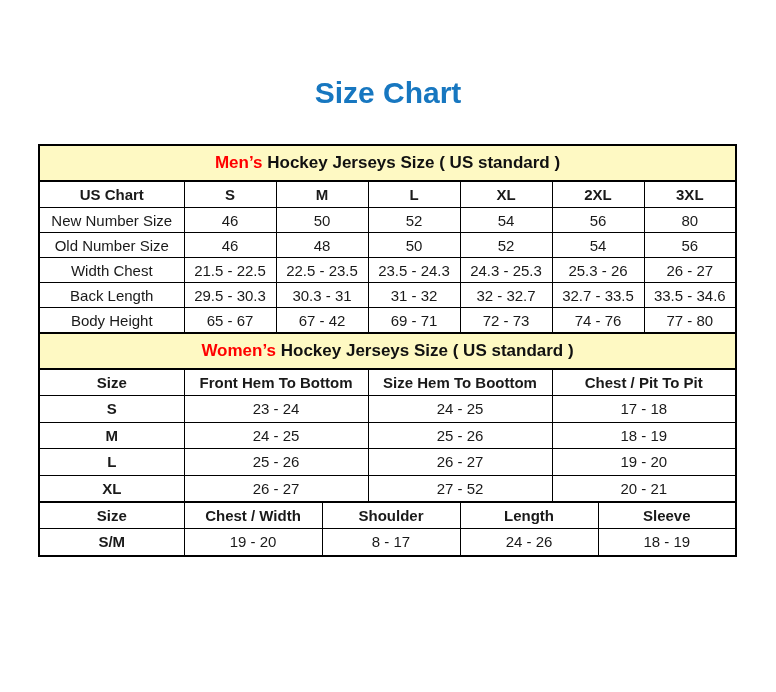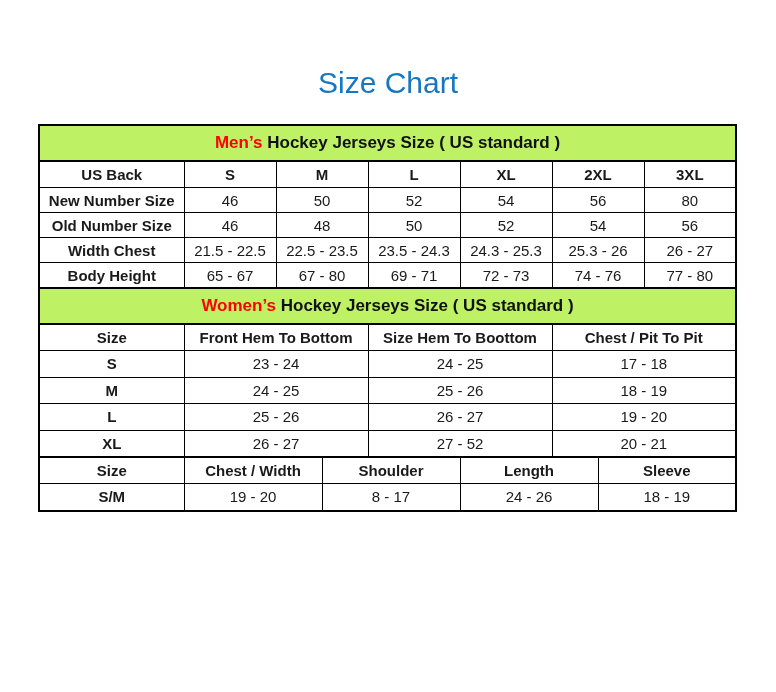--- a/index.html
+++ b/index.html
@@ -8,26 +8,26 @@
     background: #ffffff;
   }
   body {
     width: 776px;
     height: 692px;
     overflow: hidden;
     font-family: "Liberation Sans", sans-serif;
     color: #1a1a1a;
   }
   .page-title {
-    margin: 2px;
+    margin: 12px;
     padding-top: 64px;
     padding-bottom: 22px;
     text-align: center;
     font-size: 30px;
-    font-weight: normal;
+    font-weight: bold;
     color: #1777c0;
     letter-spacing: 0px;
   }
   .chart-wrap {
     width: 697px;
     margin-left: 38px;
   }
   table.size-table {
     border-collapse: collapse;
     table-layout: fixed;
@@ -43,35 +43,35 @@
     vertical-align: middle;
     padding: 0 2px;
     font-size: 15px;
     overflow: hidden;
     white-space: nowrap;
   }
   table.size-table {
     border: 2px solid #000000;
   }
   tr.band-row td {
-    background: #bef264;
+    background: #fef9c3;
     height: 34px;
     font-size: 17px;
     font-weight: bold;
     border: 2px solid #000000;
   }
   .band-highlight { color: #ff0000; }
   .band-rest { color: #111111; }
   tr.head-row td {
     height: 25px;
     font-weight: bold;
   }
   tr.data-row td { height: 24px; }
   tr.data-row-tall td { height: 25.5px; }
-  td.row-label { font-weight: bold; }
+  td.row-label { font-weight: normal; }
   td.size-label { font-weight: bold; }
   .misspelled {
     text-decoration-style: wavy;
     text-decoration-color: #cc1f1f;
     text-decoration-thickness: 1px;
     text-underline-offset: 4px;
   }
 </style>
 </head>
 <body>
@@ -88,21 +88,21 @@
         <col style="width:92px">
       <col style="width:92px">
         <col style="width:92px">
         <col style="width:92px">
     </colgroup>
     <tbody>
         <tr class="band-row">
       <td colspan="7"><span class="band-highlight">Men’s</span><span class="band-rest"> Hockey Jerseys Size ( US standard )</span></td>
     </tr>
     <tr class="head-row">
-      <td>US Back</td>
+      <td>US Chart</td>
       <td>S</td>
       <td>M</td>
       <td>L</td>
       <td>XL</td>
       <td>2XL</td>
       <td>3XL</td>
     </tr>
     <tr class="data-row">
       <td class="row-label">New Number Size</td>
       <td>46</td>
@@ -124,23 +124,32 @@
     <tr class="data-row">
       <td class="row-label">Width Chest</td>
       <td>21.5 - 22.5</td>
       <td>22.5 - 23.5</td>
       <td>23.5 - 24.3</td>
       <td>24.3 - 25.3</td>
       <td>25.3 - 26</td>
       <td>26 - 27</td>
     </tr>
     <tr class="data-row">
+      <td class="row-label">Back Length</td>
+      <td>29.5 - 30.3</td>
+      <td>30.3 - 31</td>
+      <td>31 - 32</td>
+      <td>32 - 32.7</td>
+      <td>32.7 - 33.5</td>
+      <td>33.5 - 34.6</td>
+    </tr>
+    <tr class="data-row">
       <td class="row-label">Body Height</td>
       <td>65 - 67</td>
-      <td>67 - 80</td>
+      <td>67 - 42</td>
       <td>69 - 71</td>
       <td>72 - 73</td>
       <td>74 - 76</td>
       <td>77 - 80</td>
     </tr>
   </tbody>
     </table>
 
   <table class="size-table">
     <colgroup>

